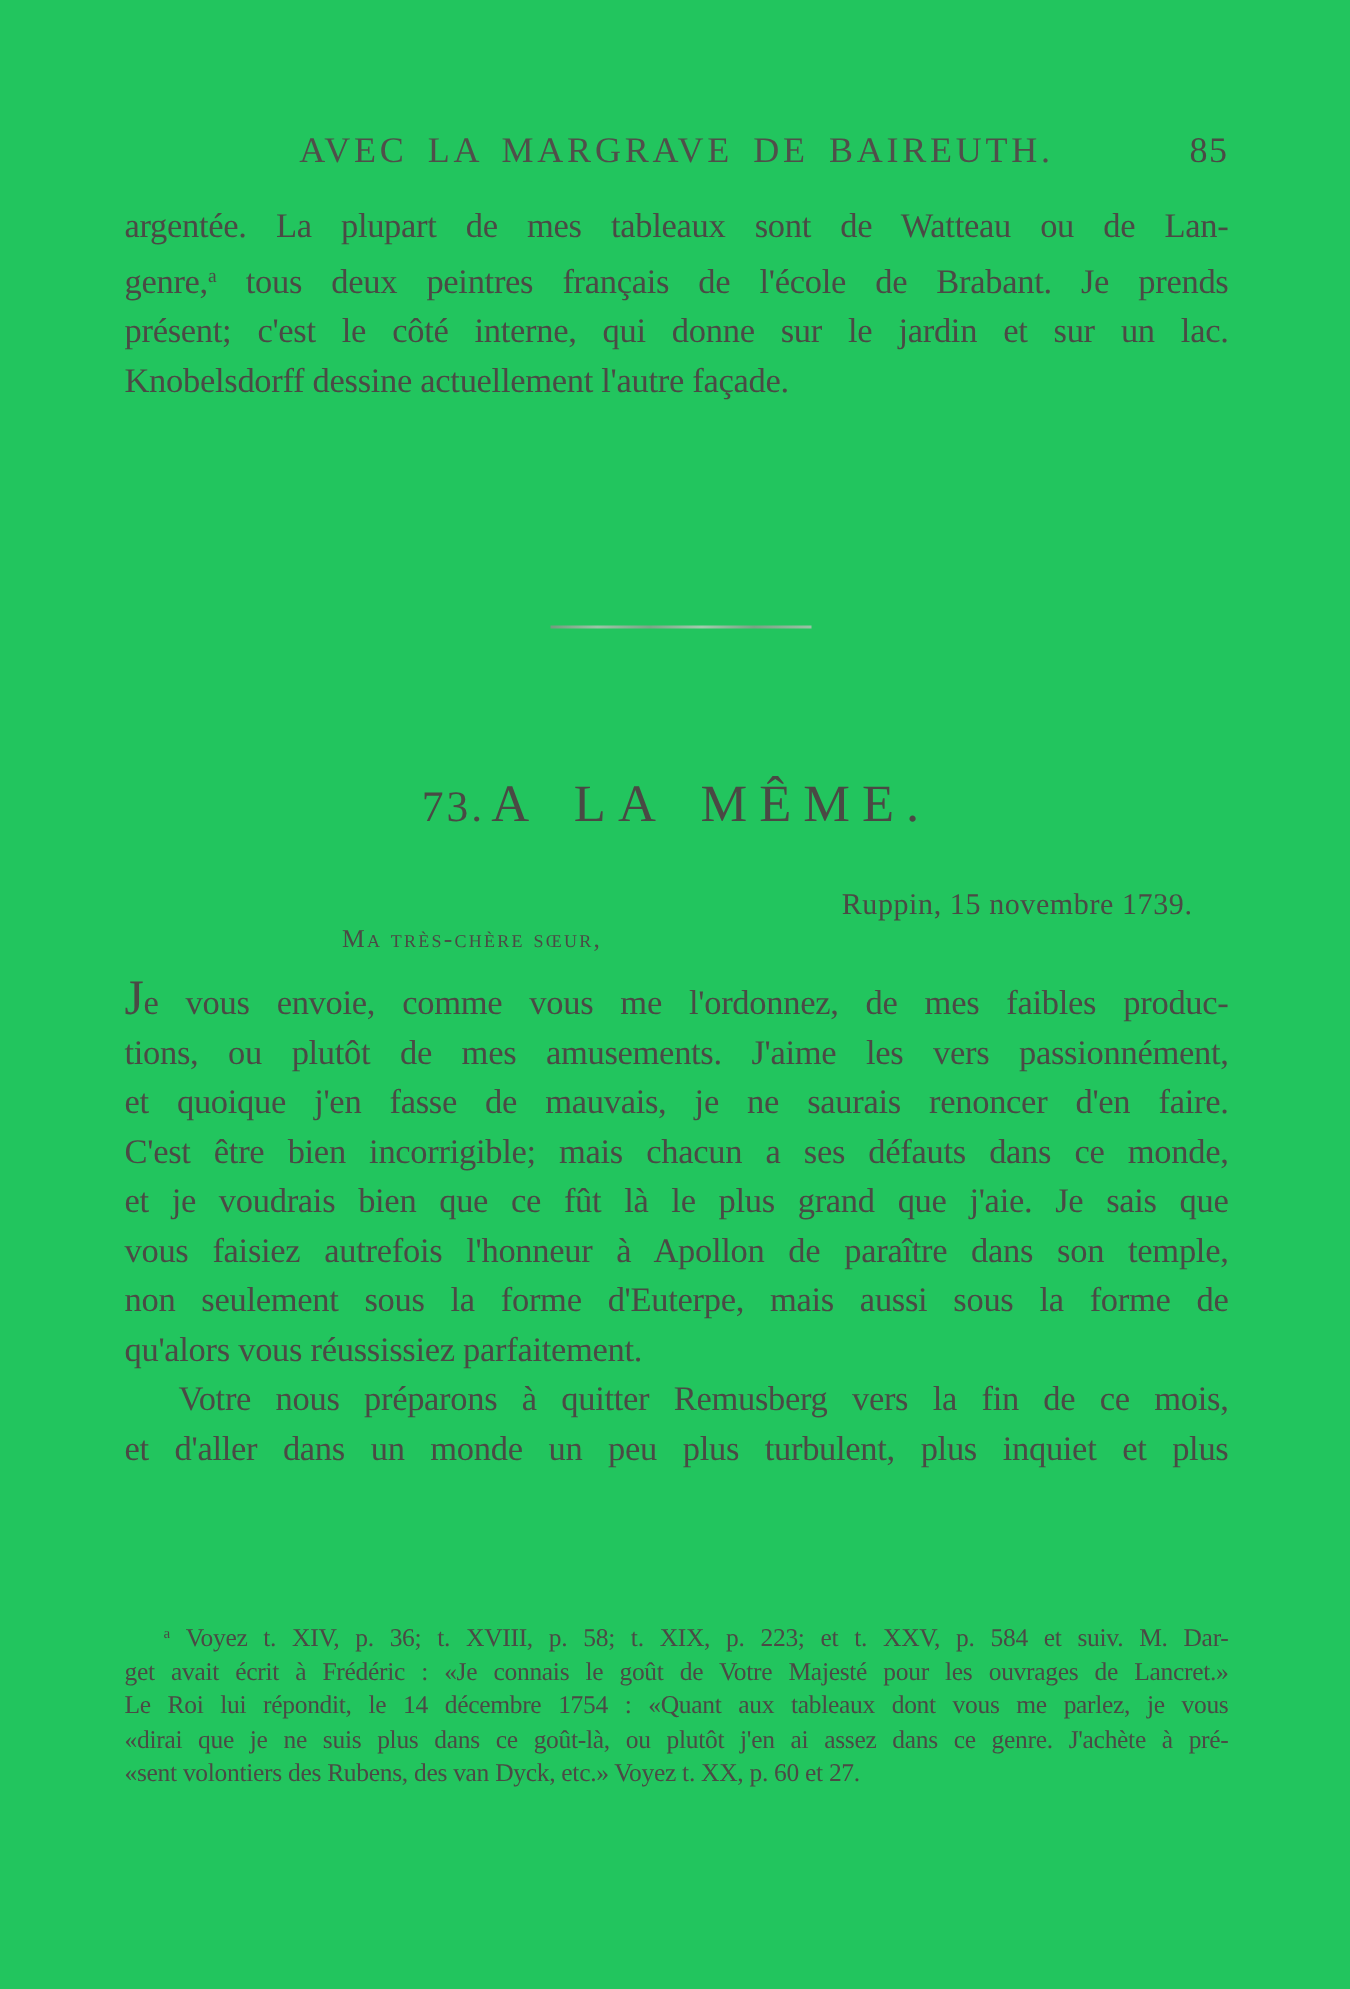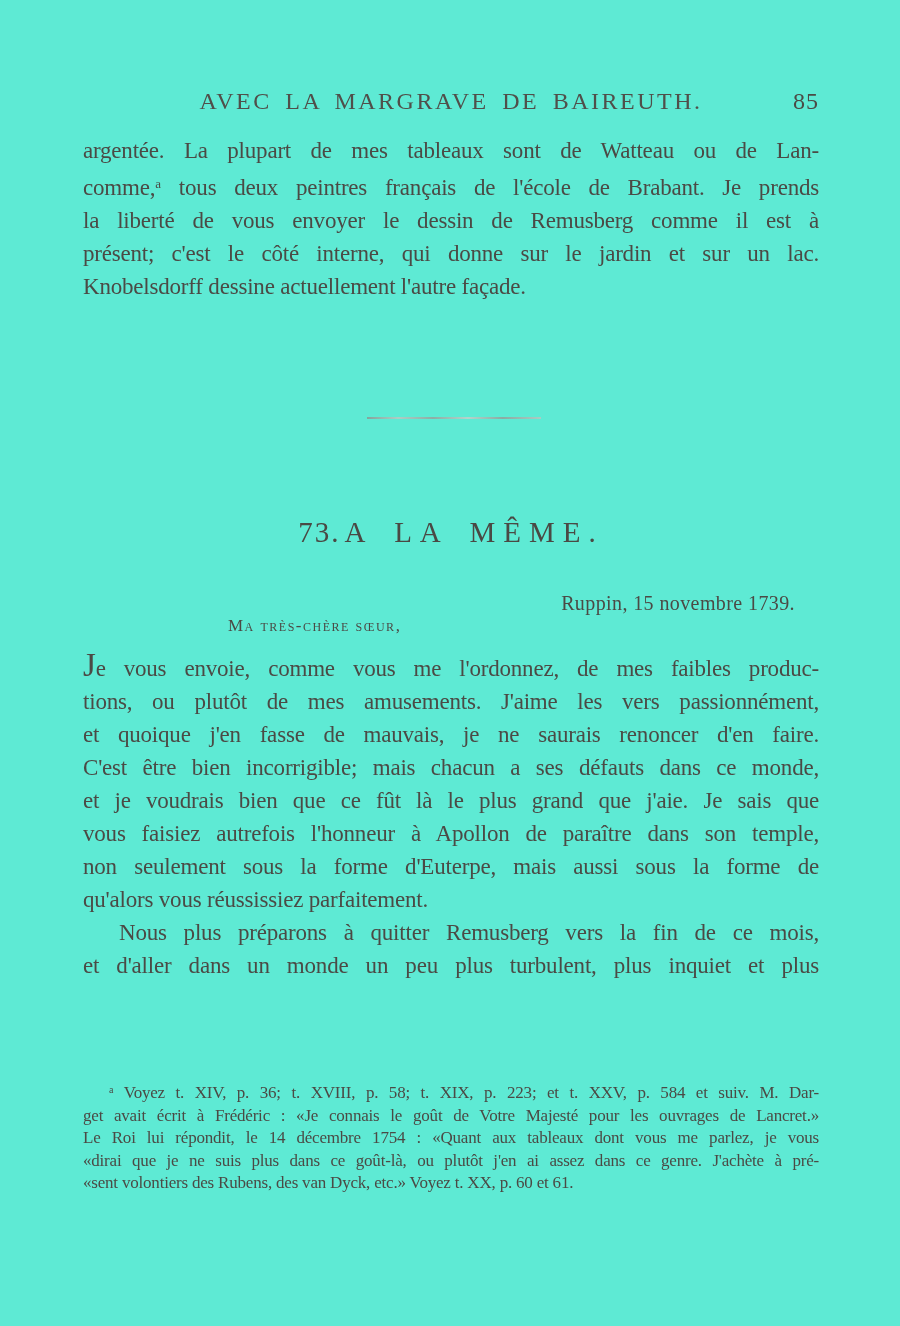--- a/index.html
+++ b/index.html
@@ -1,20 +1,20 @@
 <!DOCTYPE html>
 <html><head>
 <meta charset="utf-8">
 <style>
   html, body { margin: 0; padding: 0; background: #ffffff; }
   .page {
     position: relative;
     width: 900px;
     height: 1326px;
-    background: #5eead4;
+    background: #22c55e;
     font-family: "Liberation Serif", "DejaVu Serif", serif;
     color: #4b4a45;
     overflow: hidden;
   }
   
   .running-head { position: absolute; top: 86px; left: 83px; right: 81px; height: 32px; }
   .head-title {
     text-align: center; font-size: 24px; letter-spacing: 2.5px; word-spacing: 5px;
     color: #504f4a; line-height: 30px;
   }
@@ -31,21 +31,21 @@
   
   .divider {
     position: absolute; top: 417px; left: 367px; width: 174px; height: 2px;
     background: linear-gradient(90deg, #8f8e89 0%, #c6c5c0 18%, #9b9a95 38%, #cfcec9 58%, #989792 78%, #c4c3be 100%);
     opacity: 0.75;
   }
 
   
   .letter-heading { position: absolute; top: 516px; left: 83px; width: 736px; margin: 0; text-align: center; font-weight: normal; color: #4a4944; }
   .letter-num { font-size: 29px; letter-spacing: 2px; margin-right: 4px; }
-  .letter-title { font-size: 29px; letter-spacing: 8px; word-spacing: 7px; }
+  .letter-title { font-size: 35px; letter-spacing: 8px; word-spacing: 7px; }
 
   .dateline { position: absolute; top: 592px; right: 105px; font-size: 20px; letter-spacing: 0.4px; }
   .salutation { position: absolute; top: 616px; left: 203px; font-size: 17px; font-variant: small-caps; letter-spacing: 1.5px; margin-left: 25px; }
 
   .initial { font-size: 33px; line-height: 0; }
 
   .para .fnref { font-size: 13px; vertical-align: 7px; letter-spacing: 0; }
 
   
   .footnote { position: absolute; top: 1031px; left: 83px; width: 736px; font-size: 17px; line-height: 22.6px; letter-spacing: -0.2px; margin-top: 48px; }
@@ -57,22 +57,21 @@
 
 <div class="page">
 
   <header class="running-head">
     <div class="head-title">AVEC LA MARGRAVE DE BAIREUTH.</div>
     <div class="page-number">85</div>
   </header>
 
   <section class="para continuation">
     <div class="line">argentée. La plupart de mes tableaux sont de Watteau ou de Lan-</div>
-    <div class="line"><span>comme,</span><sup class="fnref">a</sup> <span>tous deux peintres français de l'école de Brabant. Je prends</span></div>
-    <div class="line">la liberté de vous envoyer le dessin de Remusberg comme il est à</div>
+    <div class="line"><span>genre,</span><sup class="fnref">a</sup> <span>tous deux peintres français de l'école de Brabant. Je prends</span></div>
     <div class="line">présent; c'est le côté interne, qui donne sur le jardin et sur un lac.</div>
     <div class="line last">Knobelsdorff dessine actuellement l'autre façade.</div>
   </section>
 
   <div class="divider"></div>
 
   <h2 class="letter-heading">
     <span class="letter-num">73.</span><span class="letter-title">A LA MÊME.</span>
   </h2>
 
@@ -81,25 +80,25 @@
 
   <section class="para letter-body">
     <div class="line"><span class="initial">J</span><span>e vous envoie, comme vous me l'ordonnez, de mes faibles produc-</span></div>
     <div class="line">tions, ou plutôt de mes amusements. J'aime les vers passionnément,</div>
     <div class="line">et quoique j'en fasse de mauvais, je ne saurais renoncer d'en faire.</div>
     <div class="line">C'est être bien incorrigible; mais chacun a ses défauts dans ce monde,</div>
     <div class="line">et je voudrais bien que ce fût là le plus grand que j'aie. Je sais que</div>
     <div class="line">vous faisiez autrefois l'honneur à Apollon de paraître dans son temple,</div>
     <div class="line">non seulement sous la forme d'Euterpe, mais aussi sous la forme de</div>
     <div class="line last">qu'alors vous réussissiez parfaitement.</div>
-    <div class="line indent">Nous plus préparons à quitter Remusberg vers la fin de ce mois,</div>
+    <div class="line indent">Votre nous préparons à quitter Remusberg vers la fin de ce mois,</div>
     <div class="line">et d'aller dans un monde un peu plus turbulent, plus inquiet et plus</div>
   </section>
 
   <section class="footnote">
     <div class="line fn-first"><sup class="fnref">a</sup> <span>Voyez t. XIV, p. 36; t. XVIII, p. 58; t. XIX, p. 223; et t. XXV, p. 584 et suiv. M. Dar-</span></div>
     <div class="line">get avait écrit à Frédéric : «Je connais le goût de Votre Majesté pour les ouvrages de Lancret.»</div>
     <div class="line">Le Roi lui répondit, le 14 décembre 1754 : «Quant aux tableaux dont vous me parlez, je vous</div>
     <div class="line">«dirai que je ne suis plus dans ce goût-là, ou plutôt j'en ai assez dans ce genre. J'achète à pré-</div>
-    <div class="line last">«sent volontiers des Rubens, des van Dyck, etc.» Voyez t. XX, p. 60 et 61.</div>
+    <div class="line last">«sent volontiers des Rubens, des van Dyck, etc.» Voyez t. XX, p. 60 et 27.</div>
   </section>
 
 </div>
 
 </body></html>

